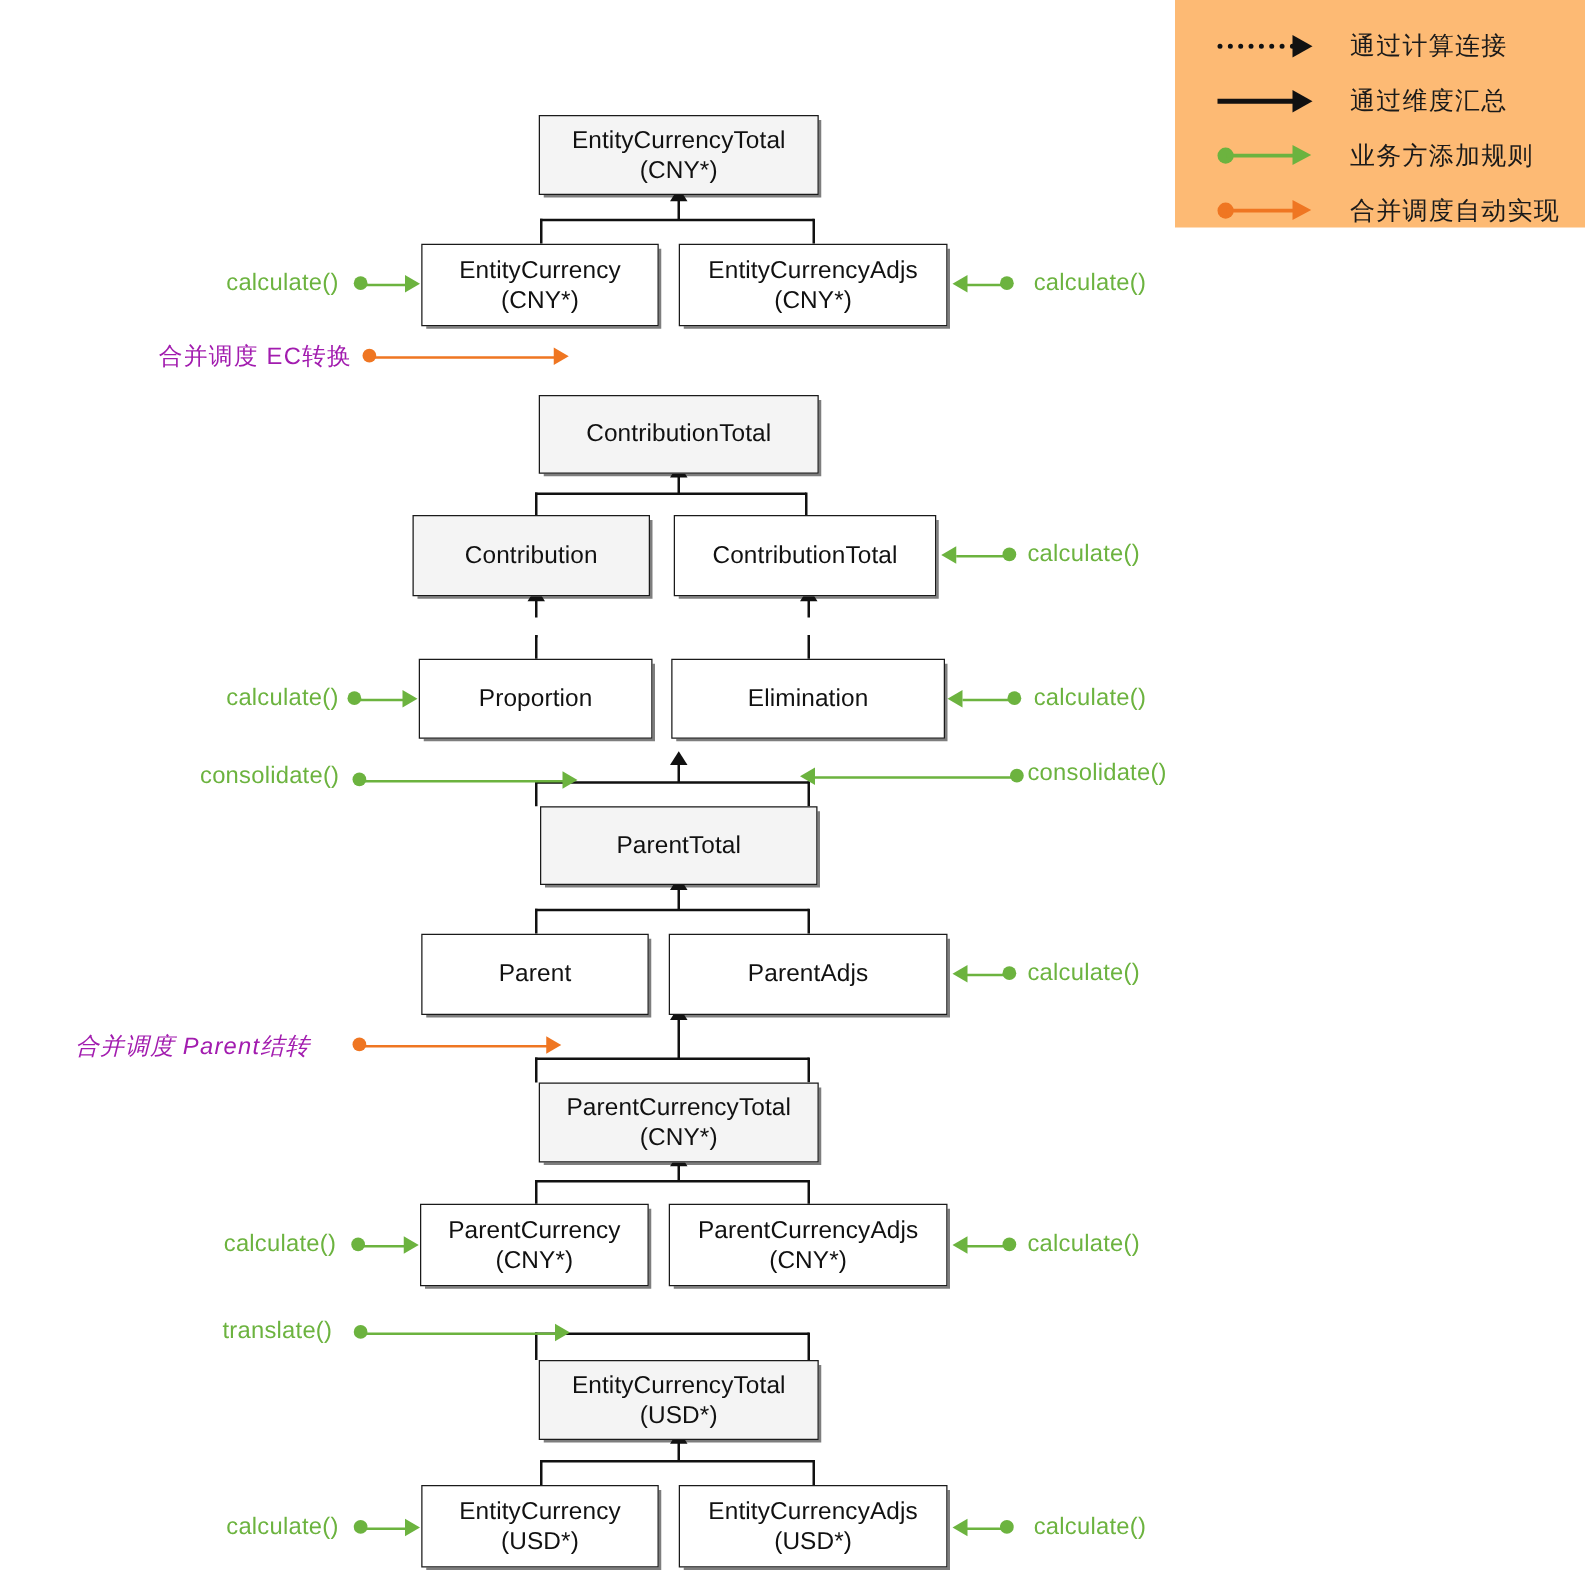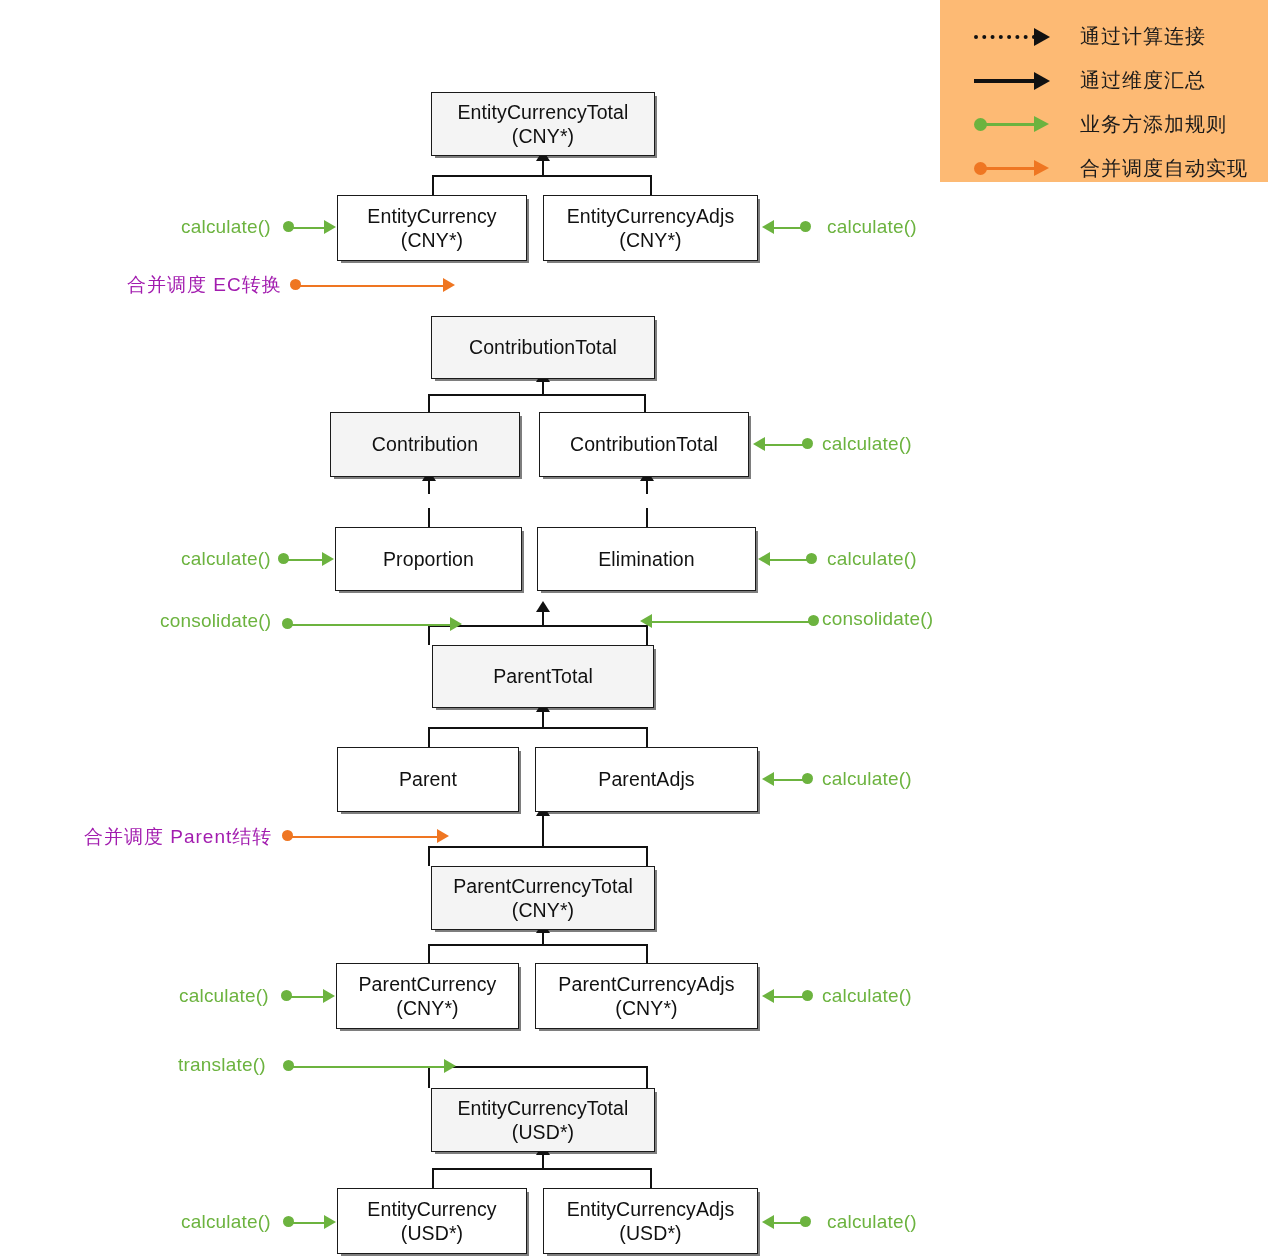--- a/index.html
+++ b/index.html
@@ -375,21 +375,21 @@
     <div class="hline" style="left:296px;top:285px;width:150px;border-color:#ef7622;"></div>
     <div class="arrowR" style="left:443px;top:278px;border-left-color:#ef7622;"></div>
   </div>
   <div class="edge-label orange lbl-cn" style="left:127px;top:272px;">合并调度 EC转换</div>
 
   <div class="conn">
     <div class="dot" style="left:282px;top:830px;background:#ef7622;"></div>
     <div class="hline" style="left:288px;top:836px;width:152px;border-color:#ef7622;"></div>
     <div class="arrowR" style="left:437px;top:829px;border-left-color:#ef7622;"></div>
   </div>
-  <div class="edge-label orange lbl-cn" style="left:84px;top:824px;">合并调度 Parent结转</div>
+  <div class="edge-label orange lbl-cn" style="left:60px;top:824px;font-style:italic;">合并调度 Parent结转</div>
 
   <div id="legend">
 
     <div class="legend-row" style="top:14px;">
       <div class="legend-sample">
         <div class="hline" style="left:0;top:11px;width:62px;border-top-style:dotted;border-top-width:4px;border-color:#111111;"></div>
         <div class="arrowR" style="left:60px;top:4px;border-left-color:#111111;border-left-width:16px;border-top-width:9px;border-bottom-width:9px;"></div>
       </div>
       <div class="legend-label">通过计算连接</div>
     </div>

